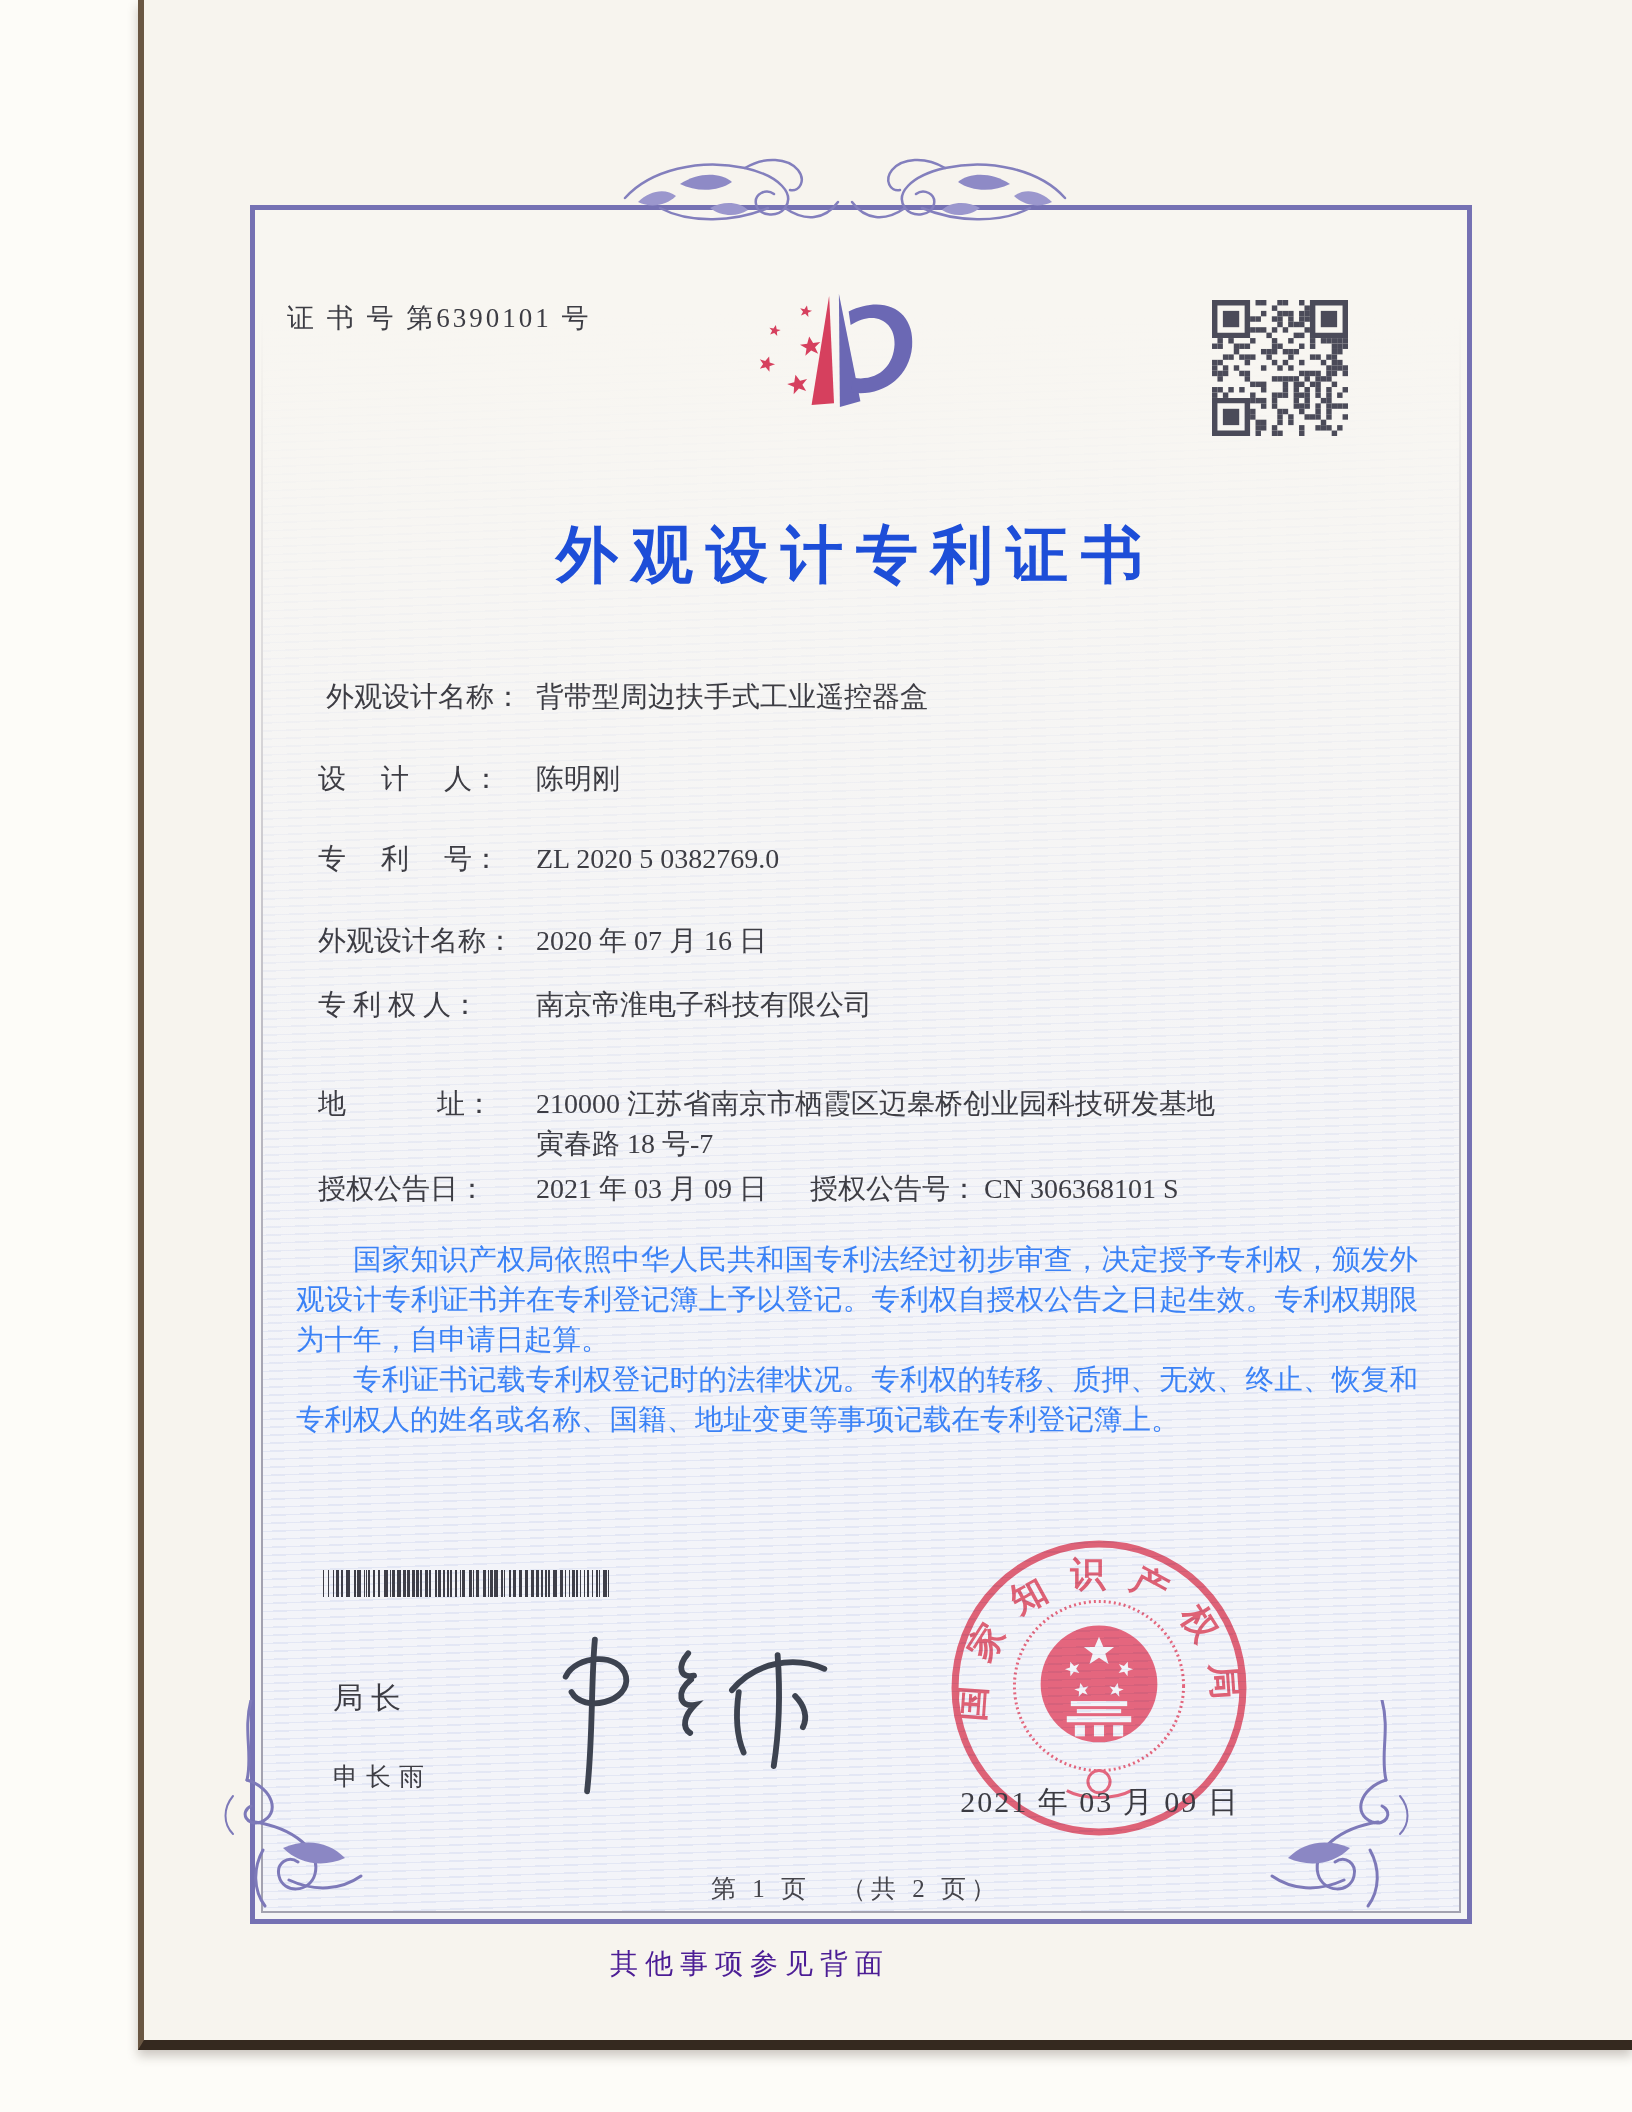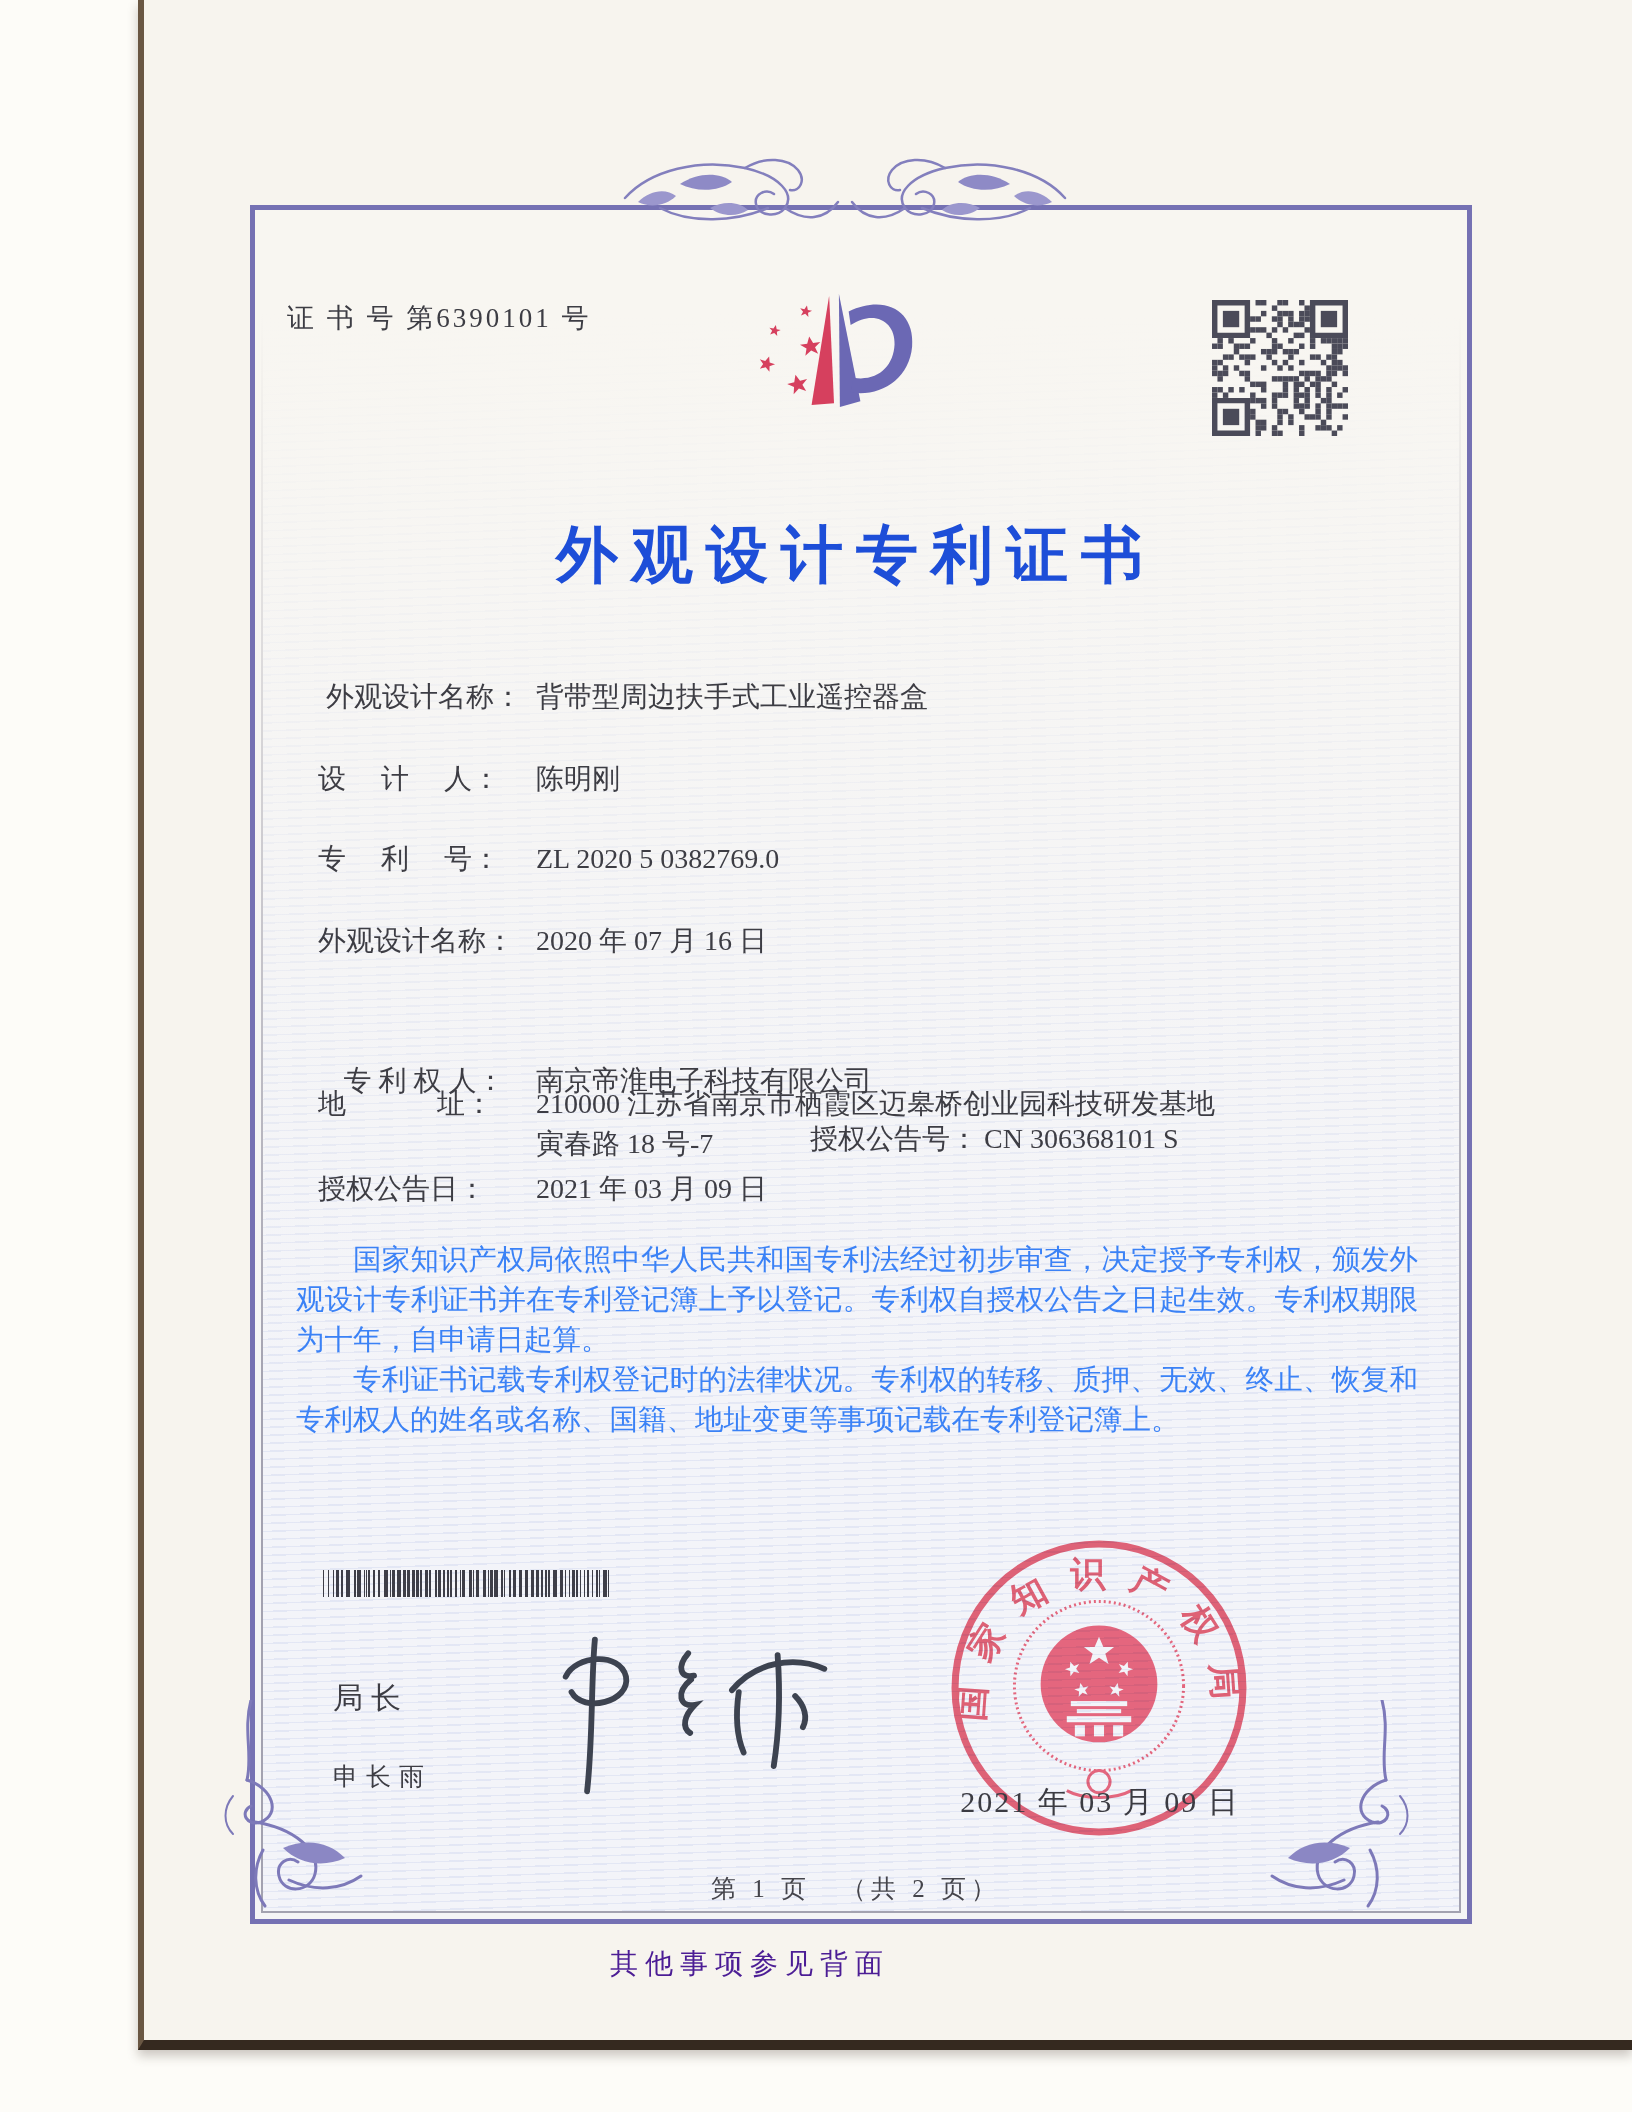--- a/index.html
+++ b/index.html
@@ -336,33 +336,33 @@
 </div>
 <div class="abs frow" style="top:760px;">
   <span class="flabel">设　 计　 人：</span><span class="fval">陈明刚</span>
 </div>
 <div class="abs frow" style="top:840px;">
   <span class="flabel">专　 利　 号：</span><span class="fval">ZL 2020 5 0382769.0</span>
 </div>
 <div class="abs frow" style="top:922px;">
   <span class="flabel">外观设计名称：</span><span class="fval">2020 年 07 月 16 日</span>
 </div>
-<div class="abs frow" style="top:1062px;text-align:center;">
+<div class="abs frow" style="top:986px;">
   <span class="flabel">专 利 权 人：</span><span class="fval">南京帝淮电子科技有限公司</span>
 </div>
 <div class="abs frow" style="top:1085px;">
   <span class="flabel">地　　　 址：</span><span class="fval">210000 江苏省南京市栖霞区迈皋桥创业园科技研发基地</span>
 </div>
 <div class="abs frow" style="top:1125px;left:536px;">
   <span>寅春路 18 号-7</span>
 </div>
 <div class="abs frow" style="top:1170px;">
   <span class="flabel">授权公告日：</span><span class="fval">2021 年 03 月 09 日</span>
 </div>
-<div class="abs frow" id="row-grant2" style="top:1120px;text-align:center;">
+<div class="abs frow" id="row-grant2" style="top:1170px;text-align:center;">
   <span>授权公告号：</span><span class="fval">CN 306368101 S</span>
 </div>
 
 <p class="abs para" style="top:1232px;">国家知识产权局依照中华人民共和国专利法经过初步审查，决定授予专利权，颁发外观设计专利证书并在专利登记簿上予以登记。专利权自授权公告之日起生效。专利权期限为十年，自申请日起算。</p>
 <p class="abs para" style="top:1352px;">专利证书记载专利权登记时的法律状况。专利权的转移、质押、无效、终止、恢复和专利权人的姓名或名称、国籍、地址变更等事项记载在专利登记簿上。</p>
 
 <svg id="barcode-box" class="abs" viewBox="0 0 292 27" preserveAspectRatio="none">
   <g id="bc-bars" fill="#3e3e48">
       <rect x="0" y="0" width="1" height="27"></rect>
       <rect x="5" y="0" width="1" height="27"></rect>

